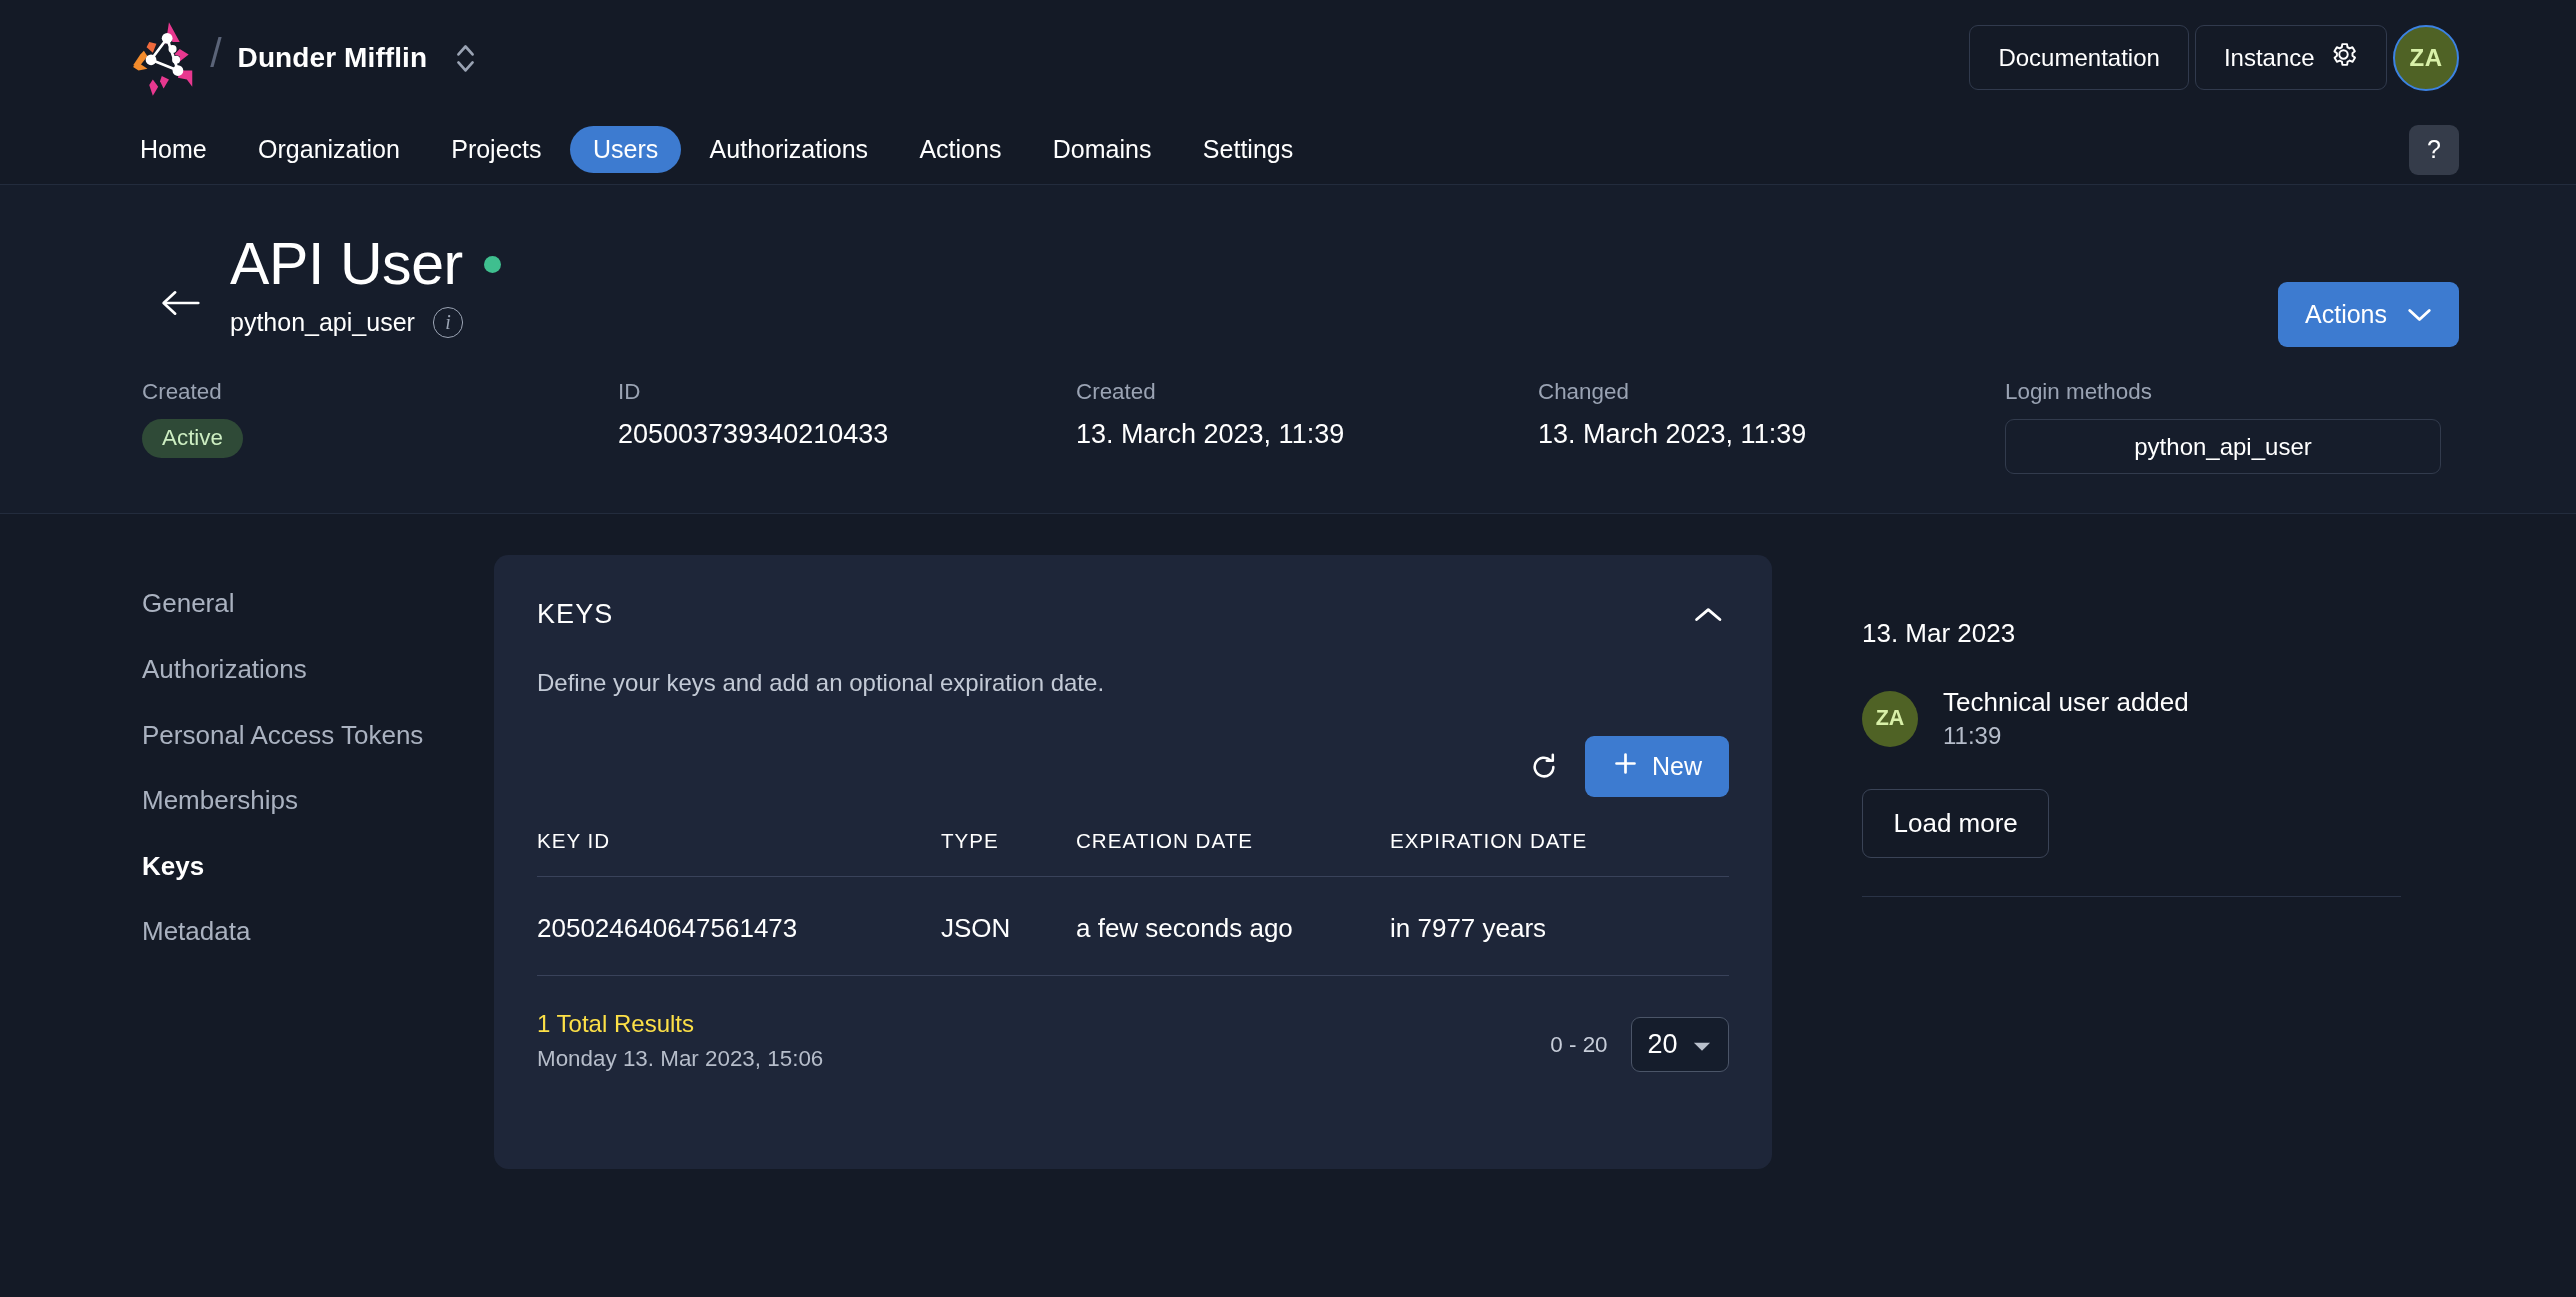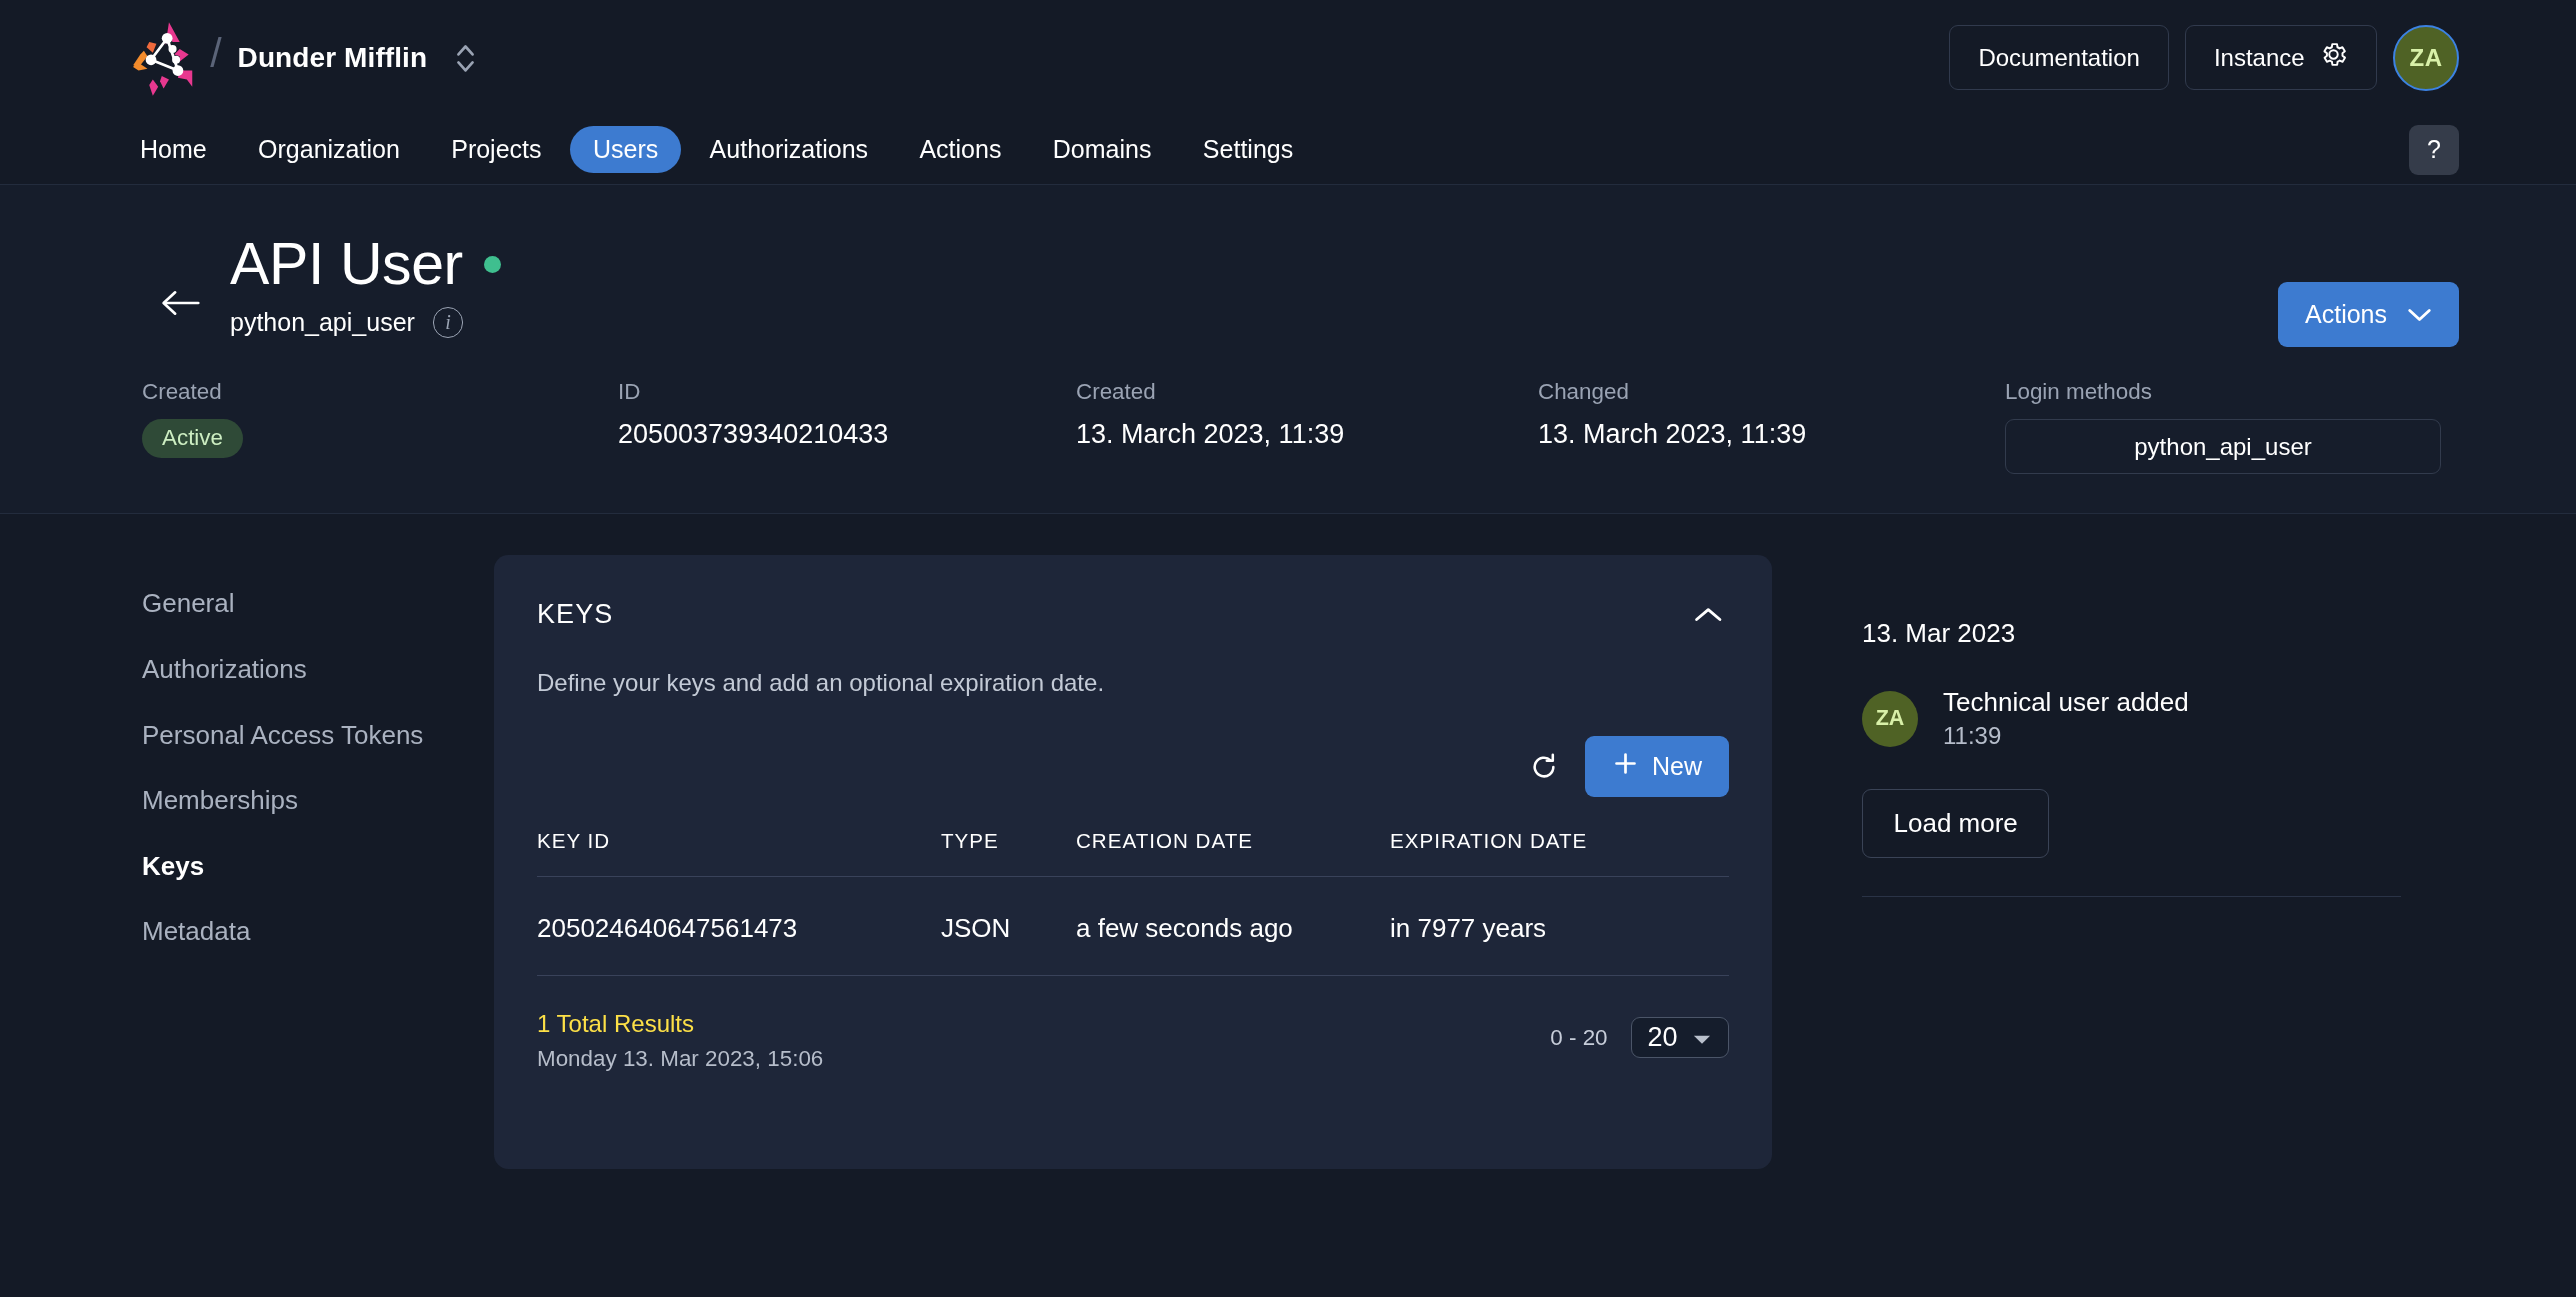--- a/index.html
+++ b/index.html
@@ -25,21 +25,21 @@
   .brand-slash {
     color: #5b6478; font-size: 41px; font-weight: 300;
     margin: 0 16px 0 7.2px; line-height: 1; transform: translateY(-3.6px);
   }
   .org-name { font-size: 28px; font-weight: 700; color: #ffffff; letter-spacing: 0.1px; }
   .org-switch {
     margin-left: 23px; width: 30.5px; height: 41px;
     display: flex; flex-direction: column; align-items: center; justify-content: center; gap: 6.3px;
   }
   .topbar-right {
-    margin-left: auto; display: flex; align-items: center; gap: 16px;
+    margin-left: auto; display: flex; align-items: center; gap: 6px;
   }
   .ghost-btn {
     height: 65px; border: 0.9px solid #313a4d; border-radius: 9px;
     background: transparent; color: #ffffff; font-size: 24px;
     padding: 0 28px; display: flex; align-items: center; gap: 14.4px;
     font-family: "Liberation Sans", sans-serif; cursor: pointer;
   }
   .avatar {
     width: 66px; height: 66px; border-radius: 50%;
     background: #4f6225; border: 2.7px solid #3c82e2;
@@ -150,21 +150,21 @@
   .col-type { width: 135px; }
   .col-created { width: 314px; }
 
   .card-footer { display: flex; align-items: flex-start; margin-top: 34px; }
   .total-results { font-size: 24px; color: #fde047; }
   .total-sub { font-size: 22.4px; color: #b6bdca; margin-top: 8px; }
   .pager { margin-left: auto; display: flex; align-items: center; gap: 23px; padding-top: 7.2px; }
   .pager-range { font-size: 22.4px; color: #c7cdd9; }
   .page-size {
     border: 0.9px solid #4b5568; border-radius: 9px; background: #151d2c;
-    font-size: 27px; color: #ffffff; padding: 4px 16px;
+    font-size: 27px; color: #ffffff; padding: 11px 16px;
     display: flex; align-items: center; gap: 14.4px; cursor: pointer;
   }
 
   
   .right-panel { flex: 1; padding-left: 90px; padding-top: 14.4px; }
   .rp-title { font-size: 27px; font-weight: 500; letter-spacing: 1.1px; color: #ffffff; }
   .rp-date { font-size: 26px; color: #ffffff; margin-top: 48px; }
   .change-row { display: flex; align-items: center; gap: 25px; margin-top: 38px; }
   .change-avatar {
     width: 56px; height: 56px; border-radius: 50%; background: #4f6225;

